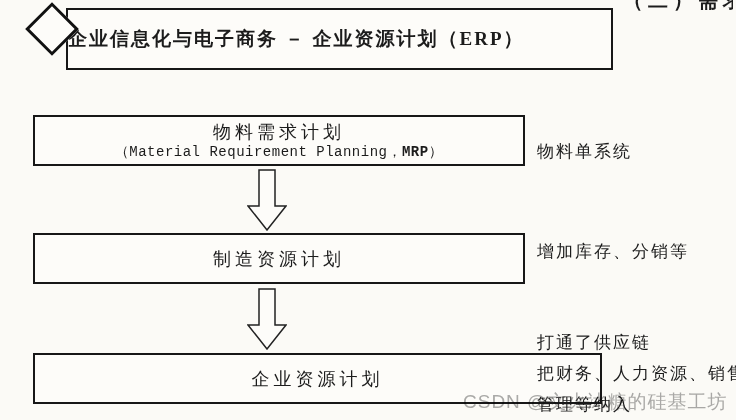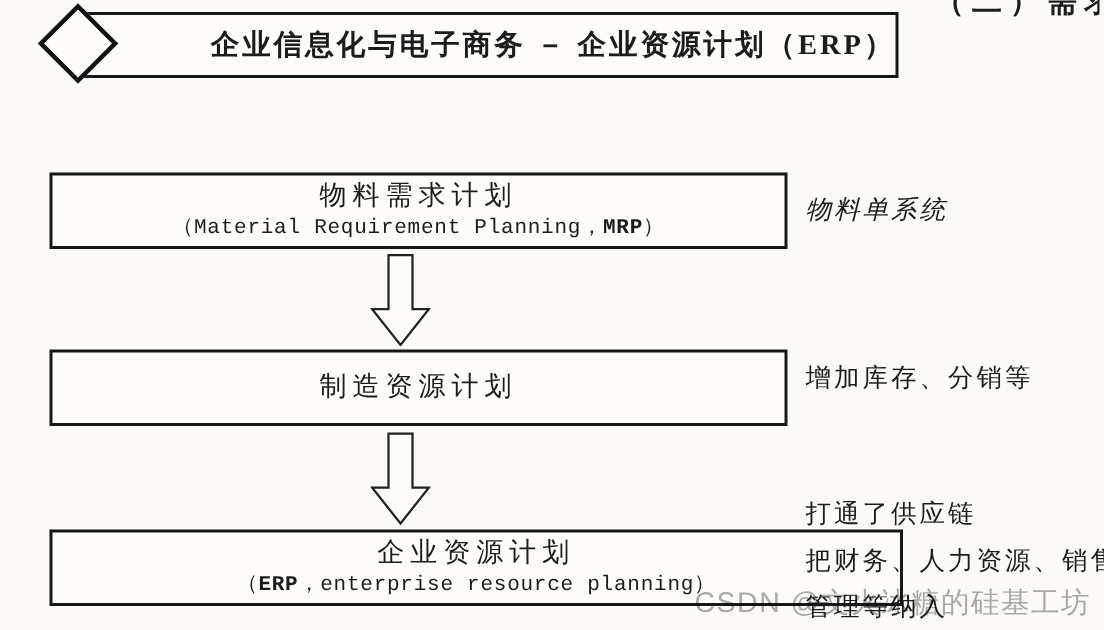--- a/index.html
+++ b/index.html
@@ -14,27 +14,27 @@
     position: relative;
     width: 736px;
     height: 420px;
     background: #fbfaf6;
     overflow: hidden;
   }
 
   
   .title-bar {
     position: absolute;
-    left: 52px; top: 8px;
-    width: 547px; height: 44px;
+    left: 66px; top: 8px;
+    width: 547px; height: 62px;
     border: 2px solid #171717;
     background: #fdfcf9;
     display: flex;
     align-items: center;
-    justify-content: flex-end;
+    justify-content: flex-start;
   }
   .title-text {
     font-size: 19px;
     font-weight: 600;
     letter-spacing: 2px;
     white-space: nowrap;
   }
   .diamond {
     position: absolute;
     left: 33px; top: 10px;
@@ -76,21 +76,20 @@
     align-items: center;
     justify-content: center;
     gap: 1px;
   }
   .fbox-title {
     font-size: 18px;
     font-weight: 500;
     letter-spacing: 4px;
     line-height: 22px;
     white-space: nowrap;
-    font-family: Liberation Mono, monospace;
   }
   .fbox-sub {
     font-family: "Liberation Mono", "DejaVu Sans Mono", monospace;
     font-size: 14px;
     line-height: 17px;
     letter-spacing: 0.5px;
     white-space: nowrap;
   }
   .fbox-sub b { font-weight: 700; margin-top: 48px; }
   #box-1 { top: 115px; }
@@ -108,21 +107,21 @@
 
   
   .note {
     position: absolute;
     left: 537px;
     font-size: 17px;
     font-weight: 500;
     letter-spacing: 2px;
     white-space: nowrap;
   }
-  #note-1 { top: 128px; font-style: italic; }
+  #note-1 { top: 140px; }
   #note-2 { top: 240px; }
   #note-3 { top: 327px; line-height: 31px; }
 
   
   .watermark {
     position: absolute;
     left: 463px; top: 389px;
     font-family: "Liberation Sans", "DejaVu Sans", sans-serif;
     font-size: 19px;
     letter-spacing: 1px;
@@ -160,21 +159,20 @@
     <div class="fbox-title">制造资源计划</div>
   </div>
   <div class="note" id="note-2">增加库存、分销等</div>
 
   <svg class="arrow" id="arrow-2" viewBox="0 0 40 62">
     <polygon points="12,1 28,1 28,37 39,37 20,61 1,37 12,37" fill="#fdfcf9" stroke="#222" stroke-width="1.5" stroke-linejoin="miter"></polygon>
   </svg>
 
   <div class="fbox" id="box-3">
     <div class="fbox-title">企业资源计划</div>
-    <div class="fbox-sub"><span>（</span><b>ERP</b><span>，enterprise resource planning）</span></div>
   </div>
   <div class="note" id="note-3">
     <div>打通了供应链</div>
     <div>把财务、人力资源、销售</div>
     <div>管理等纳入</div>
   </div>
 
   <div class="watermark">CSDN @文火冰糖的硅基工坊</div>
 
 </div>

